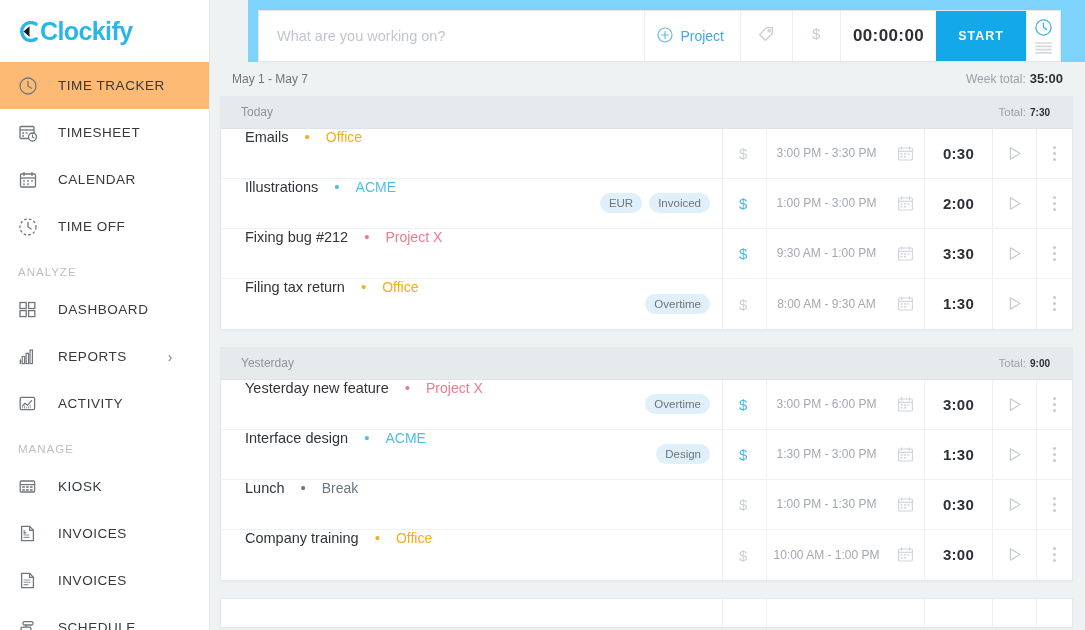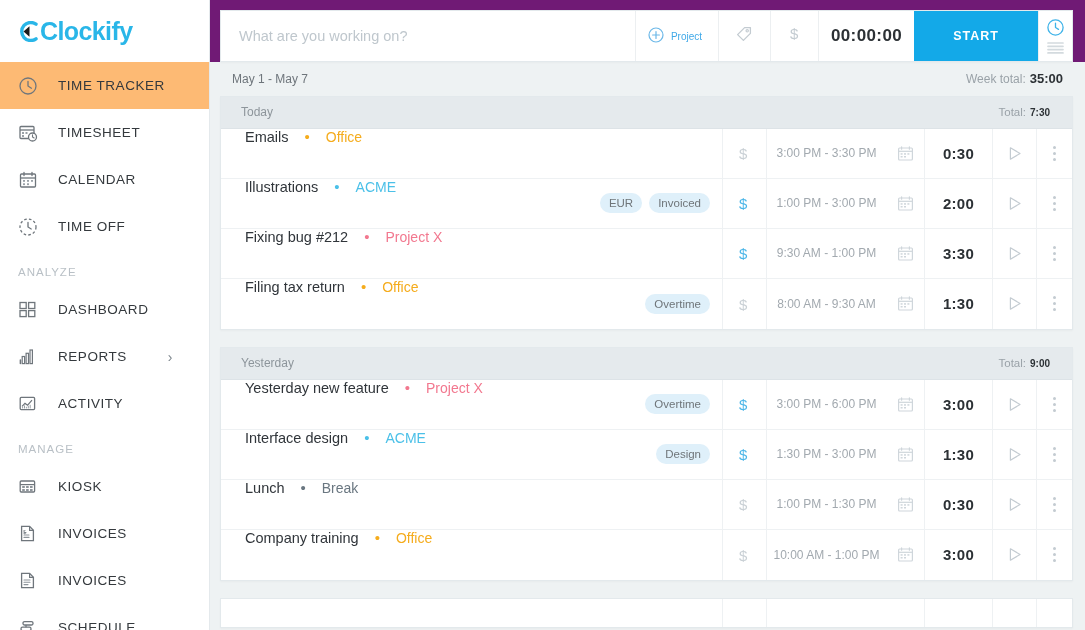--- a/index.html
+++ b/index.html
@@ -78,22 +78,23 @@
   .main {
     flex: 1 1 auto;
     height: 630px;
     background: #eef2f3;
     display: flex; flex-direction: column;
     overflow: hidden;
   }
 
   
   .timer-wrap {
-    padding: 10px 12px 0 10px;
-    background: #701a75;
+    padding: 10px 24px 0 10px;
+    background: #7dd3fc;
+    margin-left: 38px;
   }
   .timer-bar {
     height: 52px;
     background: #fff;
     border: 1px solid #e3e9ec;
     display: flex; align-items: stretch;
     box-shadow: 0 1px 2px rgba(0,0,0,0.03);
   }
   .timer-input {
     flex: 1 1 auto;
@@ -105,33 +106,33 @@
     background: transparent;
   }
   .timer-input::placeholder { color: #bfc7cd; }
   .tb-cell {
     display: flex; align-items: center; justify-content: center;
     border-left: 1px solid #eceff1;
     cursor: pointer;
   }
   .tb-project {
     padding: 0 16px 0 12px;
-    color: #40a9e8; font-size: 10px;
+    color: #40a9e8; font-size: 14px;
     gap: 7px;
   }
   .tb-tag { width: 52px; color: #c3cbd1; }
   .tb-money { width: 48px; color: #c3cbd1; }
   .tb-time {
     width: 96px;
     font-size: 17px; font-weight: bold;
     color: #2c3135; letter-spacing: 0.4px;
     border-left: 1px solid #eceff1;
   }
   .start-btn {
-    width: 124px;
+    width: 90px;
     background: #13a9e8;
     color: #fff;
     border: none;
     font-size: 12.5px; font-weight: bold;
     letter-spacing: 1px;
     cursor: pointer;
     font-family: "Liberation Sans", sans-serif;
   }
   .mode-col {
     width: 34px;

